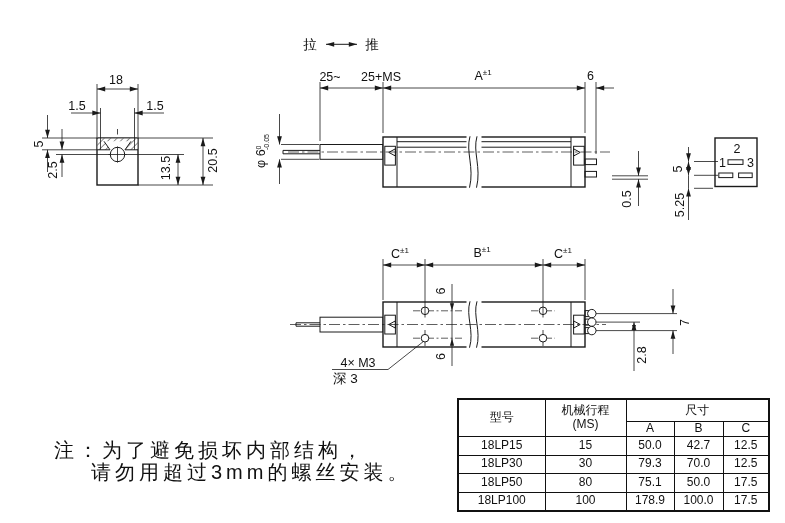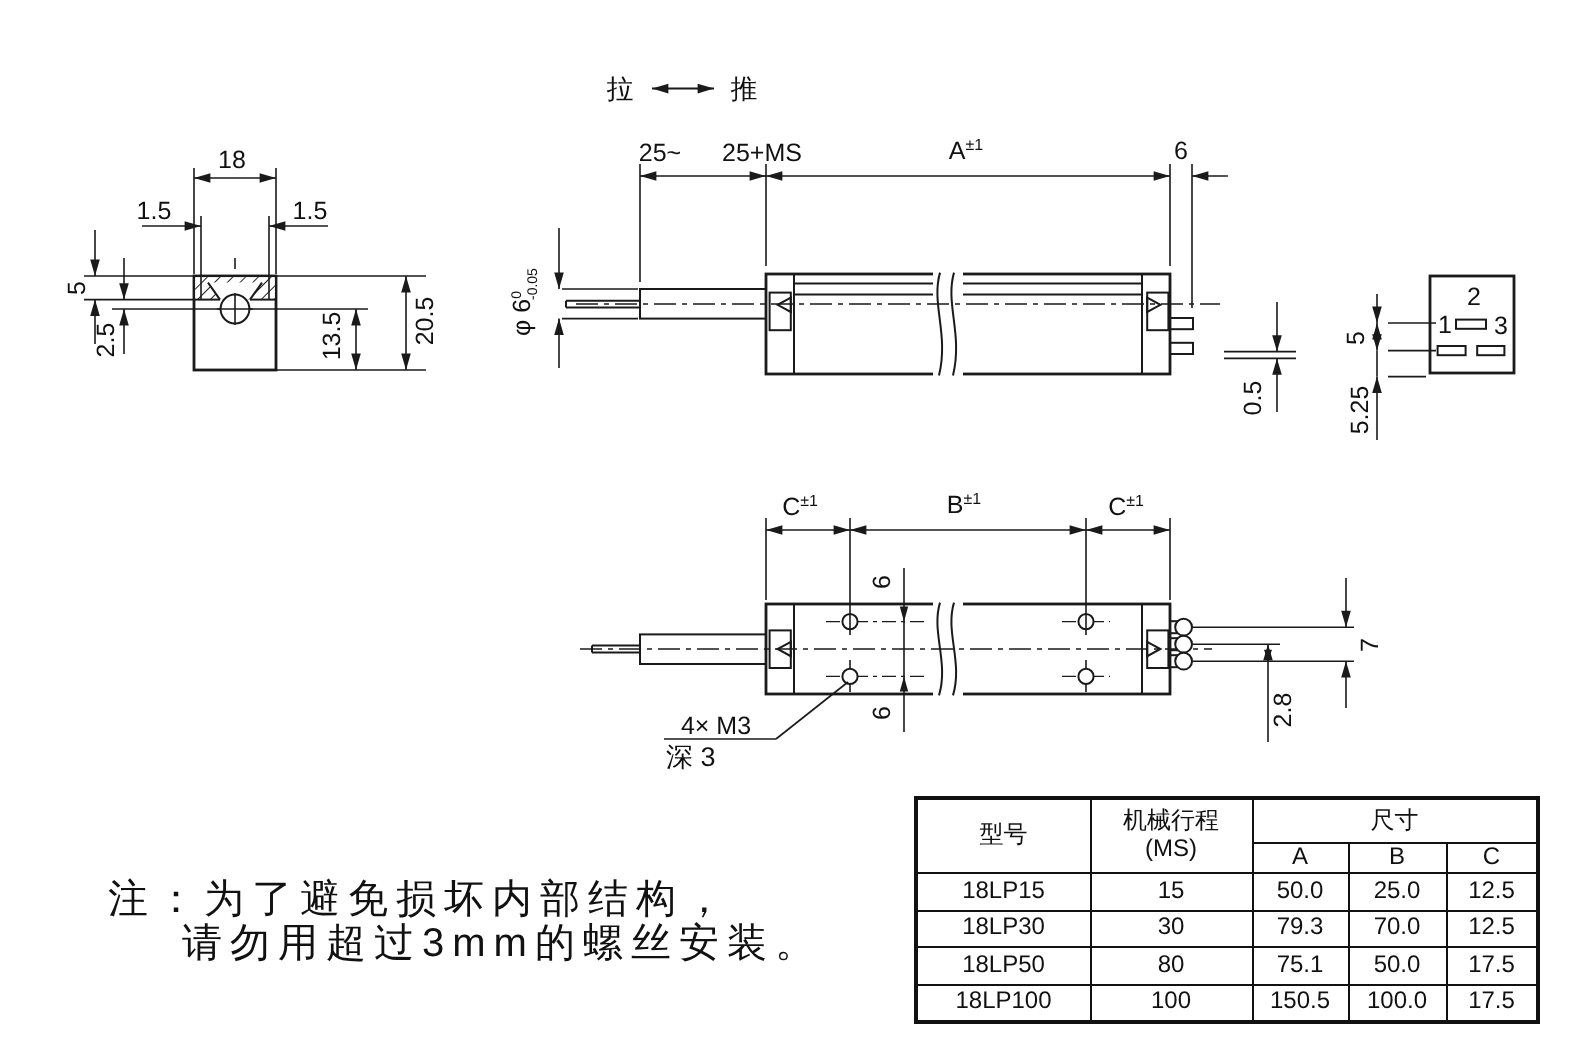--- a/index.html
+++ b/index.html
@@ -290,41 +290,41 @@
       </tr>
       <tr class="h2">
         <td>A</td>
         <td>B</td>
         <td>C</td>
       </tr>
       <tr>
         <td>18LP15</td>
         <td>15</td>
         <td>50.0</td>
-        <td>25.0</td>
+        <td>42.7</td>
         <td>12.5</td>
       </tr>
       <tr>
         <td>18LP30</td>
         <td>30</td>
         <td>79.3</td>
         <td>70.0</td>
         <td>12.5</td>
       </tr>
       <tr>
         <td>18LP50</td>
         <td>80</td>
         <td>75.1</td>
         <td>50.0</td>
         <td>17.5</td>
       </tr>
       <tr>
         <td>18LP100</td>
         <td>100</td>
-        <td>150.5</td>
+        <td>178.9</td>
         <td>100.0</td>
         <td>17.5</td>
       </tr>
     </tbody>
   </table>
 </div>
 
 <div class="note">
   <div>注：为了避免损坏内部结构，</div>
   <div class="l2">请勿用超过3mm的螺丝安装。</div>

